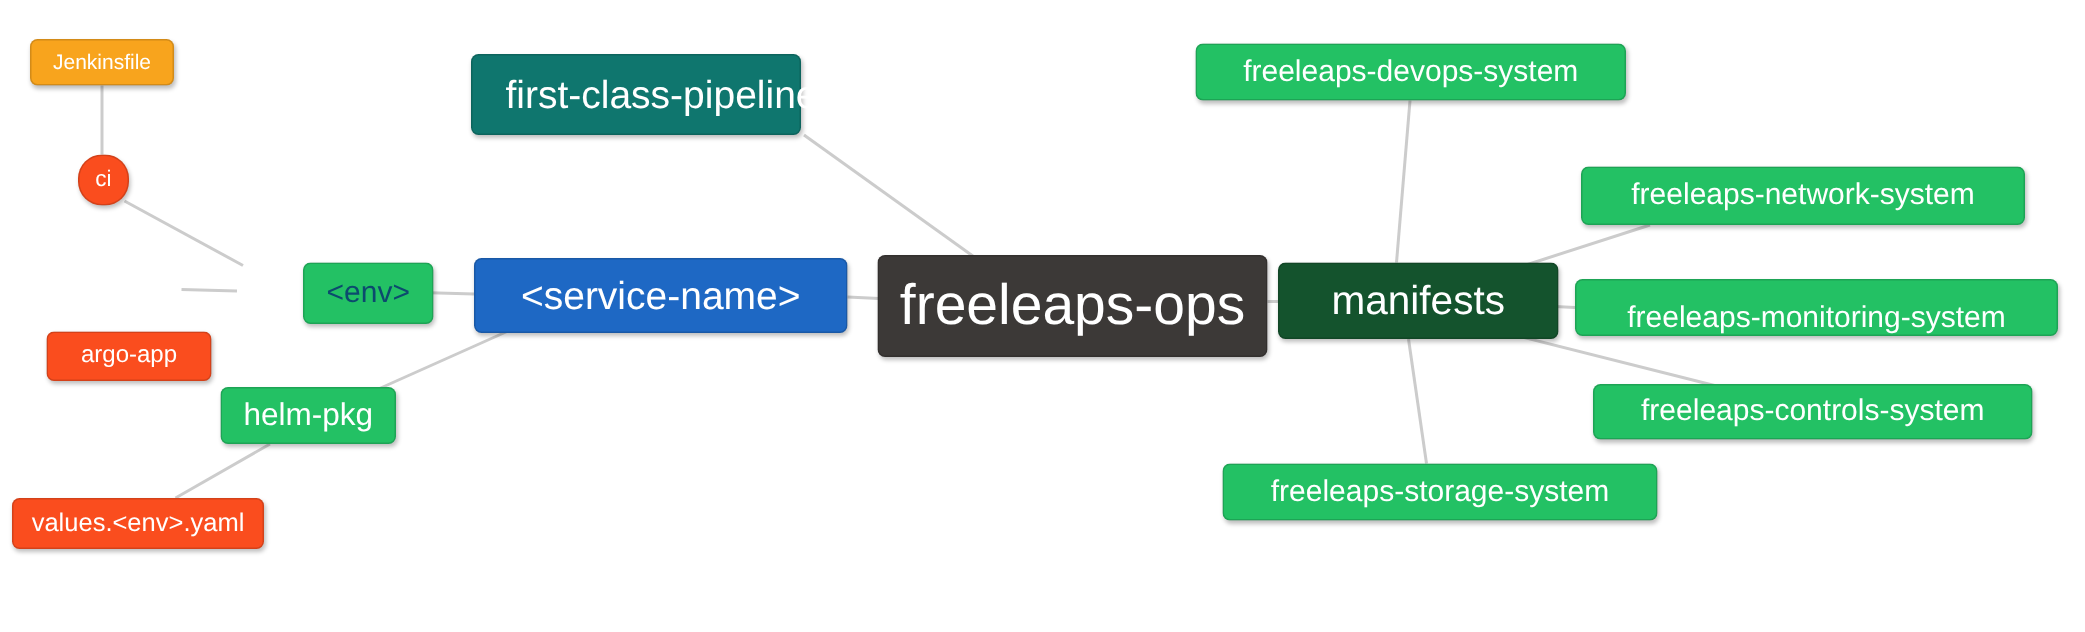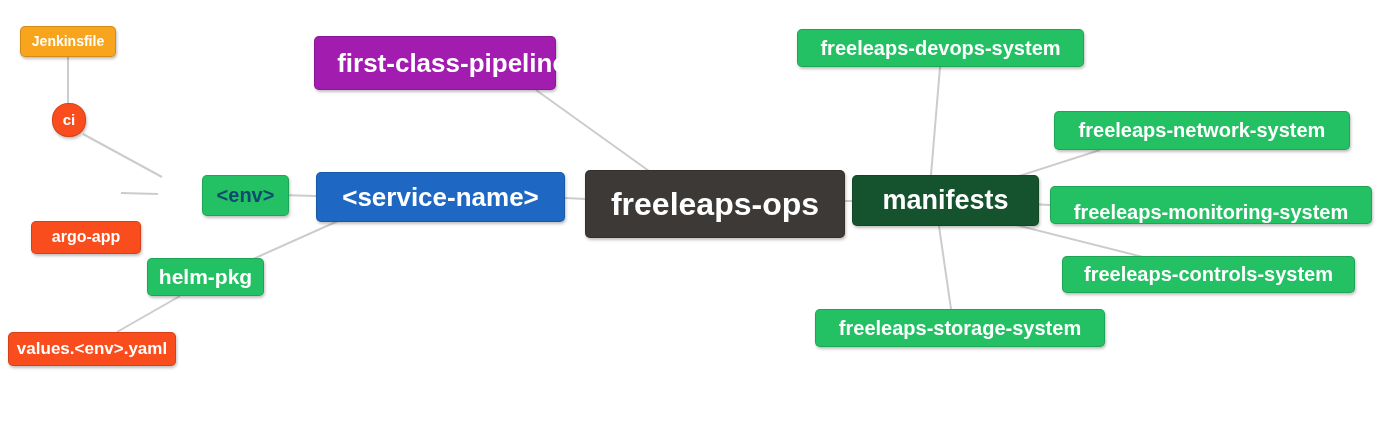--- a/index.html
+++ b/index.html
@@ -33,21 +33,20 @@
     border: 1px solid rgba(0,0,0,0.15);
     box-shadow: 1px 2px 3px rgba(0,0,0,0.25);
     white-space: nowrap;
     cursor: pointer;
     line-height: 1;
     text-align: center;
   }
   .node span {
     display: block;
     padding-bottom: 1px;
-    font-weight: bold;
   }
 </style>
 </head>
 <body>
 
 <div class="canvas">
   <svg id="edge-layer" width="1390" height="421">
       <line x1="68" y1="57" x2="68" y2="103" stroke="#cccccc" stroke-width="2"></line>
       <line x1="83" y1="134" x2="162" y2="177" stroke="#cccccc" stroke-width="2"></line>
       <line x1="121" y1="193" x2="158" y2="194" stroke="#cccccc" stroke-width="2"></line>
@@ -57,24 +56,24 @@
       <line x1="536" y1="90" x2="649" y2="171" stroke="#cccccc" stroke-width="2"></line>
       <line x1="565" y1="198" x2="586" y2="199" stroke="#cccccc" stroke-width="2"></line>
       <line x1="845" y1="201" x2="853" y2="201" stroke="#cccccc" stroke-width="2"></line>
       <line x1="931" y1="175" x2="940" y2="67" stroke="#cccccc" stroke-width="2"></line>
       <line x1="1010" y1="179" x2="1100" y2="150" stroke="#cccccc" stroke-width="2"></line>
       <line x1="1011" y1="203" x2="1050" y2="205" stroke="#cccccc" stroke-width="2"></line>
       <line x1="1008" y1="223" x2="1143" y2="257" stroke="#cccccc" stroke-width="2"></line>
       <line x1="939" y1="226" x2="951" y2="309" stroke="#cccccc" stroke-width="2"></line>
     </svg>
   <div id="node-layer">
-      <div class="node" style="left: 585px; top: 170px; width: 260px; height: 68px; font-size: 32px; background: rgb(60, 57, 55); color: rgb(255, 255, 255);">
+      <div class="node" style="left: 585px; top: 170px; width: 260px; height: 68px; font-size: 38px; background: rgb(60, 57, 55); color: rgb(255, 255, 255);">
         <span>freeleaps-ops</span>
       </div>
-      <div class="node" style="left: 314px; top: 36px; width: 242px; height: 54px; font-size: 26px; background: #a21caf; color: rgb(255, 255, 255); padding-left: 34px;">
+      <div class="node" style="left: 314px; top: 36px; width: 220px; height: 54px; font-size: 26px; background: #0f766e; color: rgb(255, 255, 255); padding-left: 34px;">
         <span>first-class-pipeline</span>
       </div>
       <div class="node" style="left: 316px; top: 172px; width: 249px; height: 50px; font-size: 26px; background: rgb(30, 104, 196); color: rgb(255, 255, 255); text-align: center;">
         <span>&lt;service-name&gt;</span>
       </div>
       <div class="node" style="left: 852px; top: 175px; width: 187px; height: 51px; font-size: 27px; background: #14532d; color: rgb(255, 255, 255);">
         <span>manifests</span>
       </div>
       <div class="node" style="left: 158px; top: 175px; width: 87px; height: 41px; font-size: 20px; background: rgb(35, 193, 100); color: #0c4a6e; margin-left: 44px;">
         <span>&lt;env&gt;</span>

